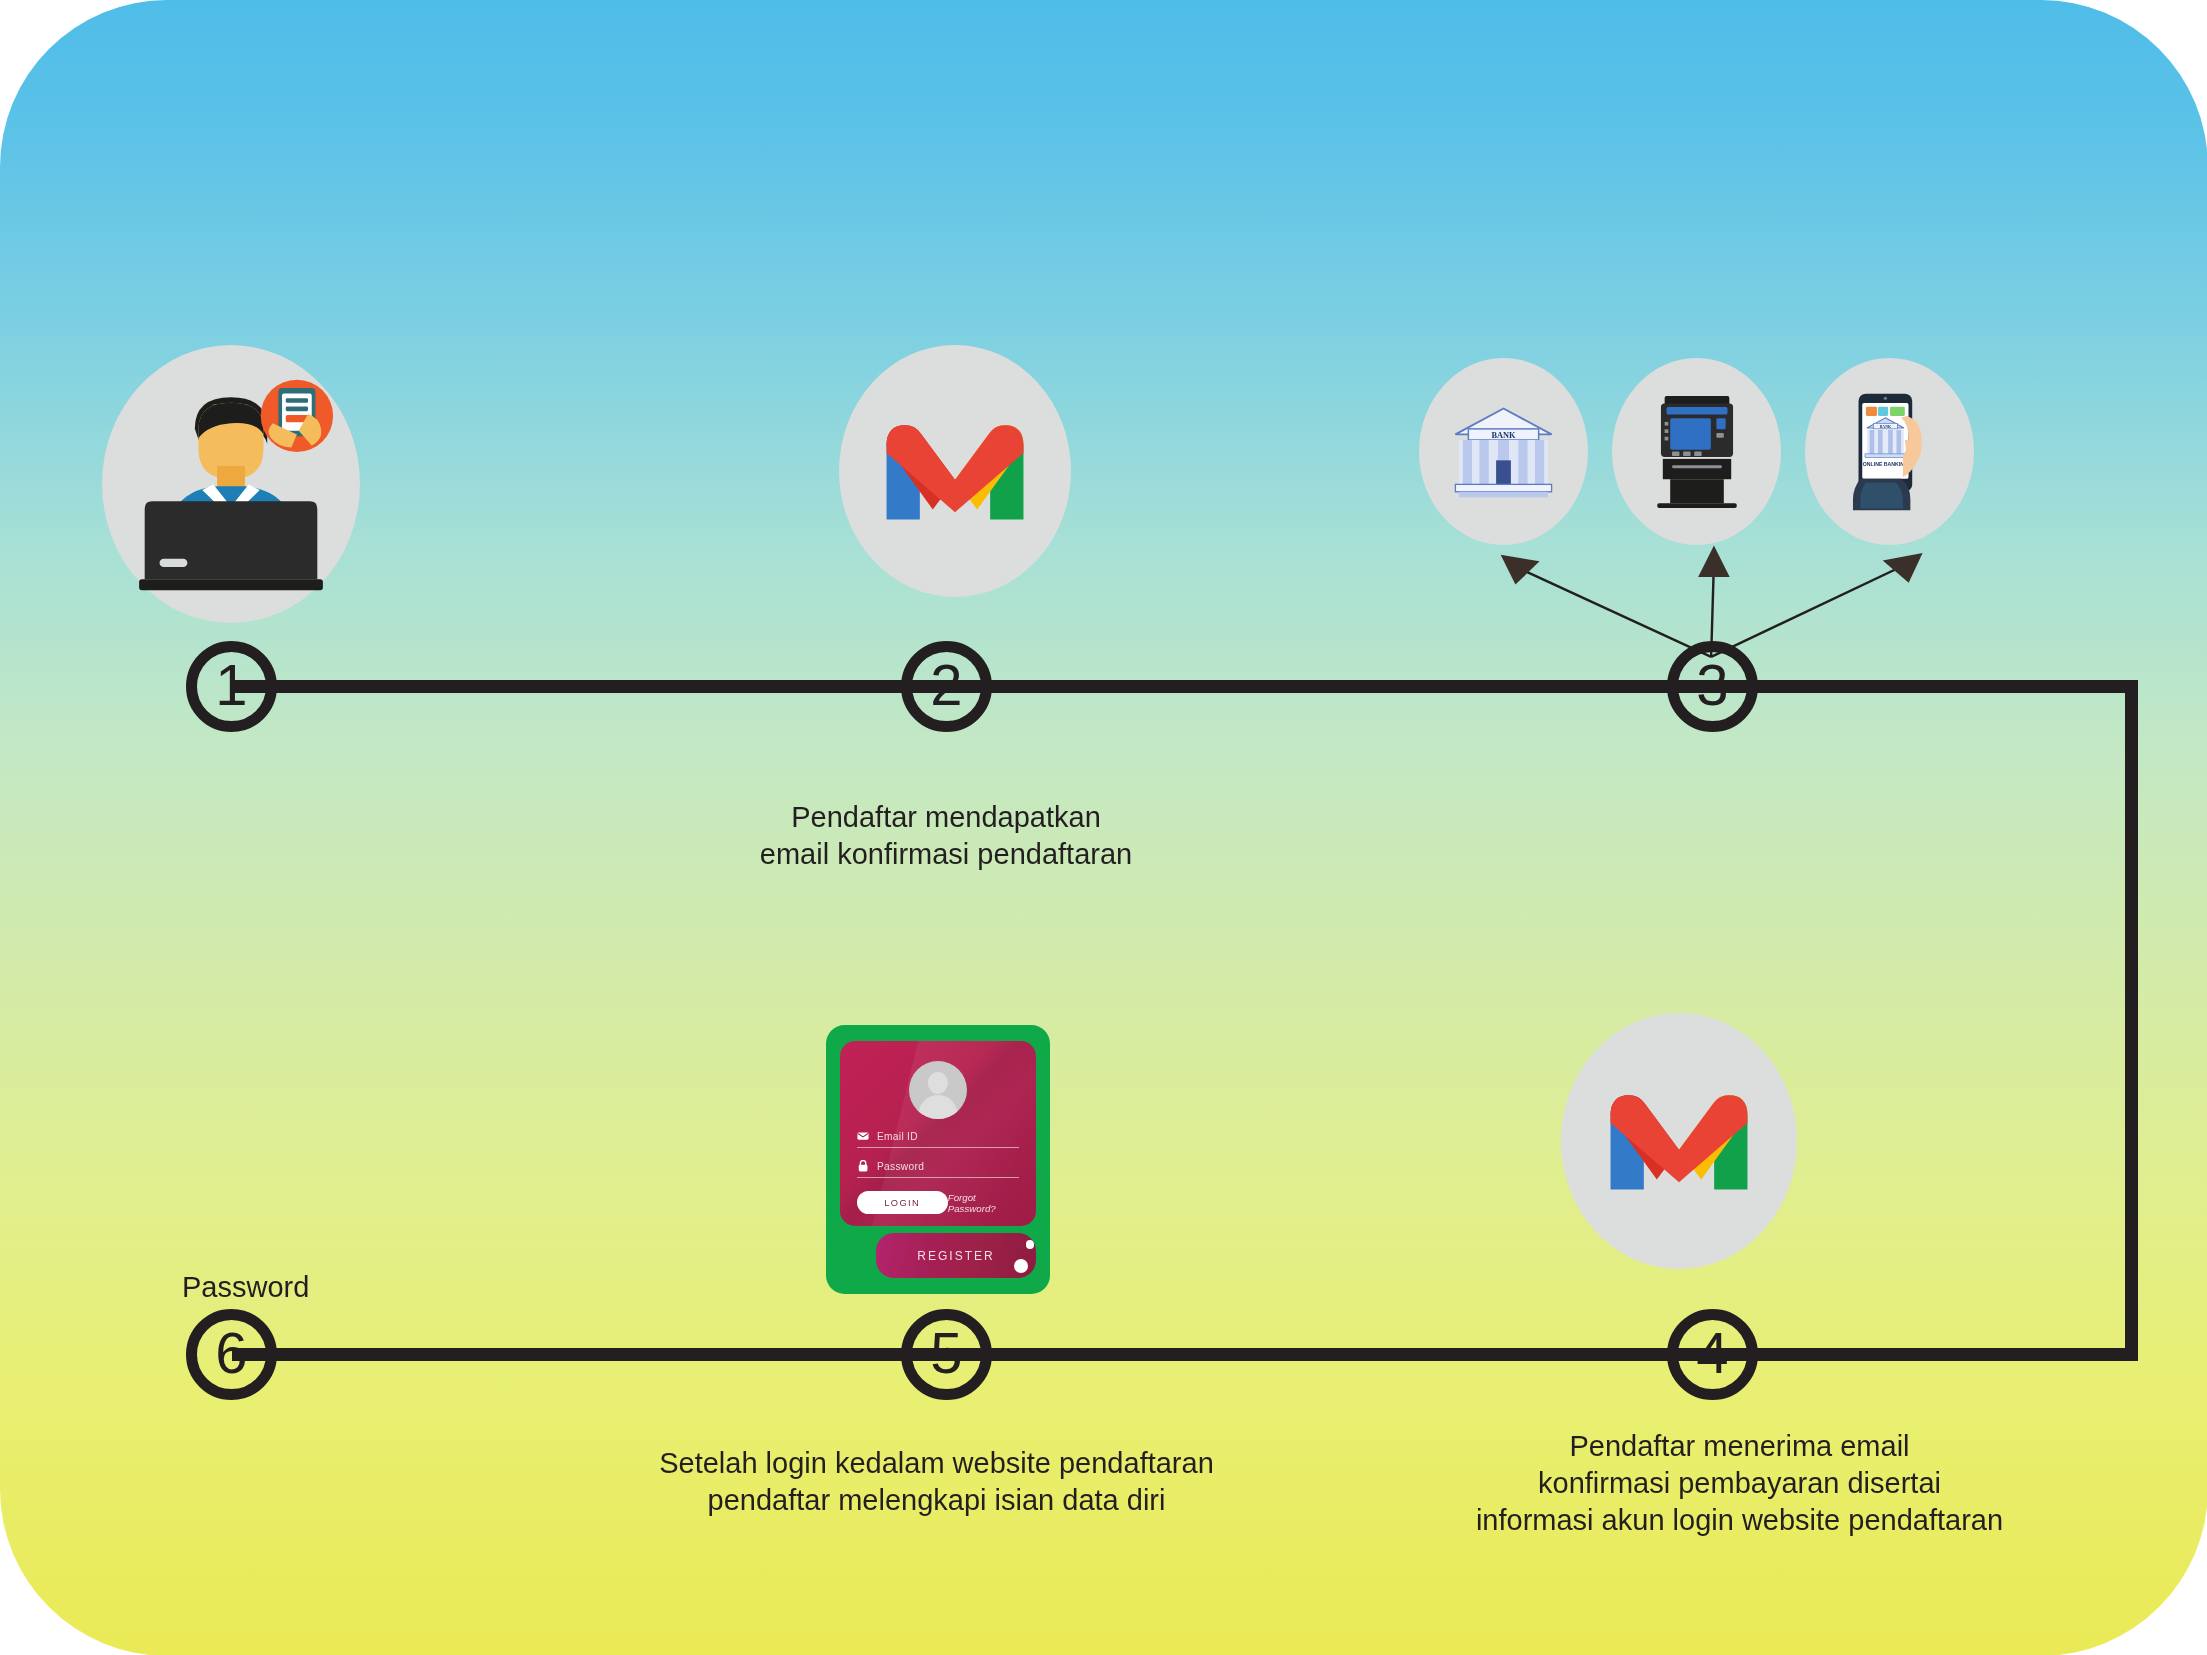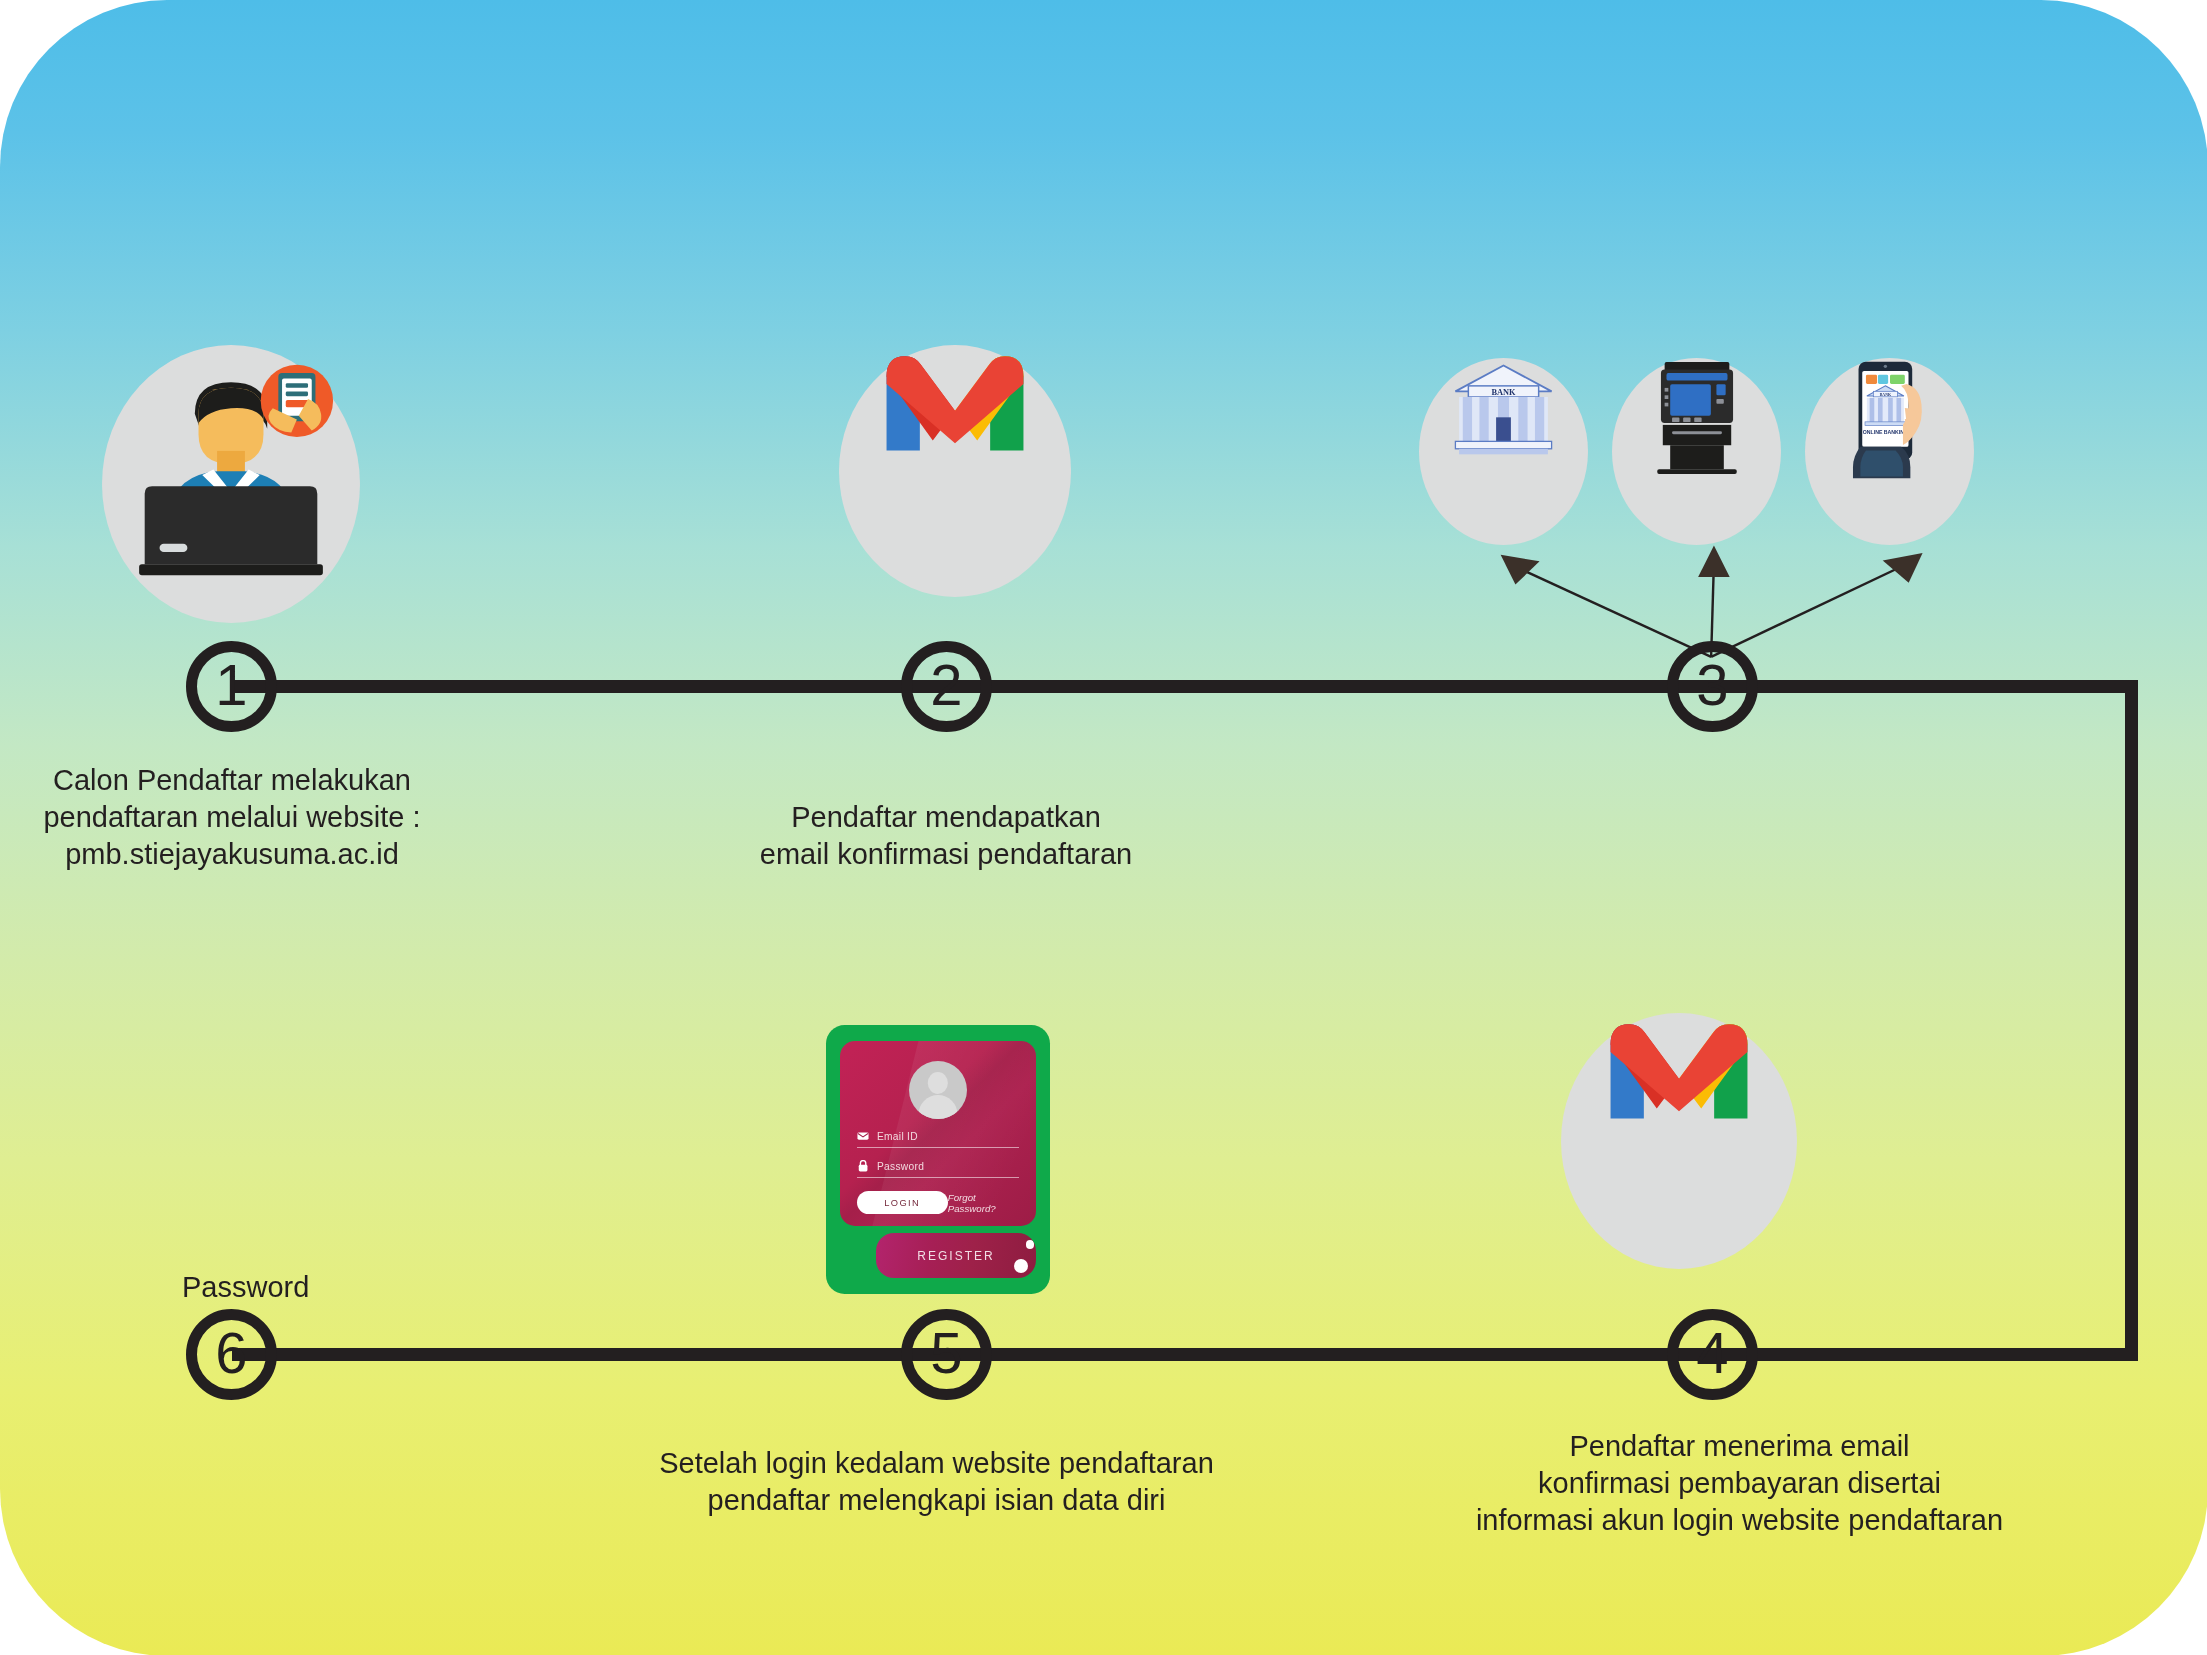--- a/index.html
+++ b/index.html
@@ -80,20 +80,21 @@
     z-index: 5;
   }
 
   
   .bubble {
     position: absolute;
     background: #dcdddd;
     border-radius: 50%;
     z-index: 3;
     display: flex;
+    align-items: center;
     justify-content: center;
   }
 
   
   .fan-svg {
     position: absolute;
     z-index: 4;
     overflow: visible;
   }
 
@@ -441,23 +442,20 @@
   <div class="step-circle" style="left:1667px; top:1309px;">
     <span class="num">4</span>
   </div>
   <div class="step-circle" style="left:901px; top:1309px;">
     <span class="num">5</span>
   </div>
   <div class="step-circle" style="left:186px; top:1309px;">
     <span class="num">6</span>
   </div>
 
-  <div class="caption" style="left:0px; top:762px; width:464px;">Calon Pendaftar melakukan
-pendaftaran melalui website :
-pmb.stiejayakusuma.ac.id</div>
   <div class="caption" style="left:714px; top:779px; width:464px;margin-top:20px;">Pendaftar mendapatkan
 email konfirmasi pendaftaran</div>
   <div class="caption" style="left:1373px; top:1428px; width:733px;">Pendaftar menerima email
 konfirmasi pembayaran disertai
 informasi akun login website pendaftaran</div>
   <div class="caption" style="left:612px; top:1445px; width:649px;">Setelah login kedalam website pendaftaran
 pendaftar melengkapi isian data diri</div>
   <div class="label-selesai" style="left:182px; top:1271px;">Password</div>
 
 </div>

